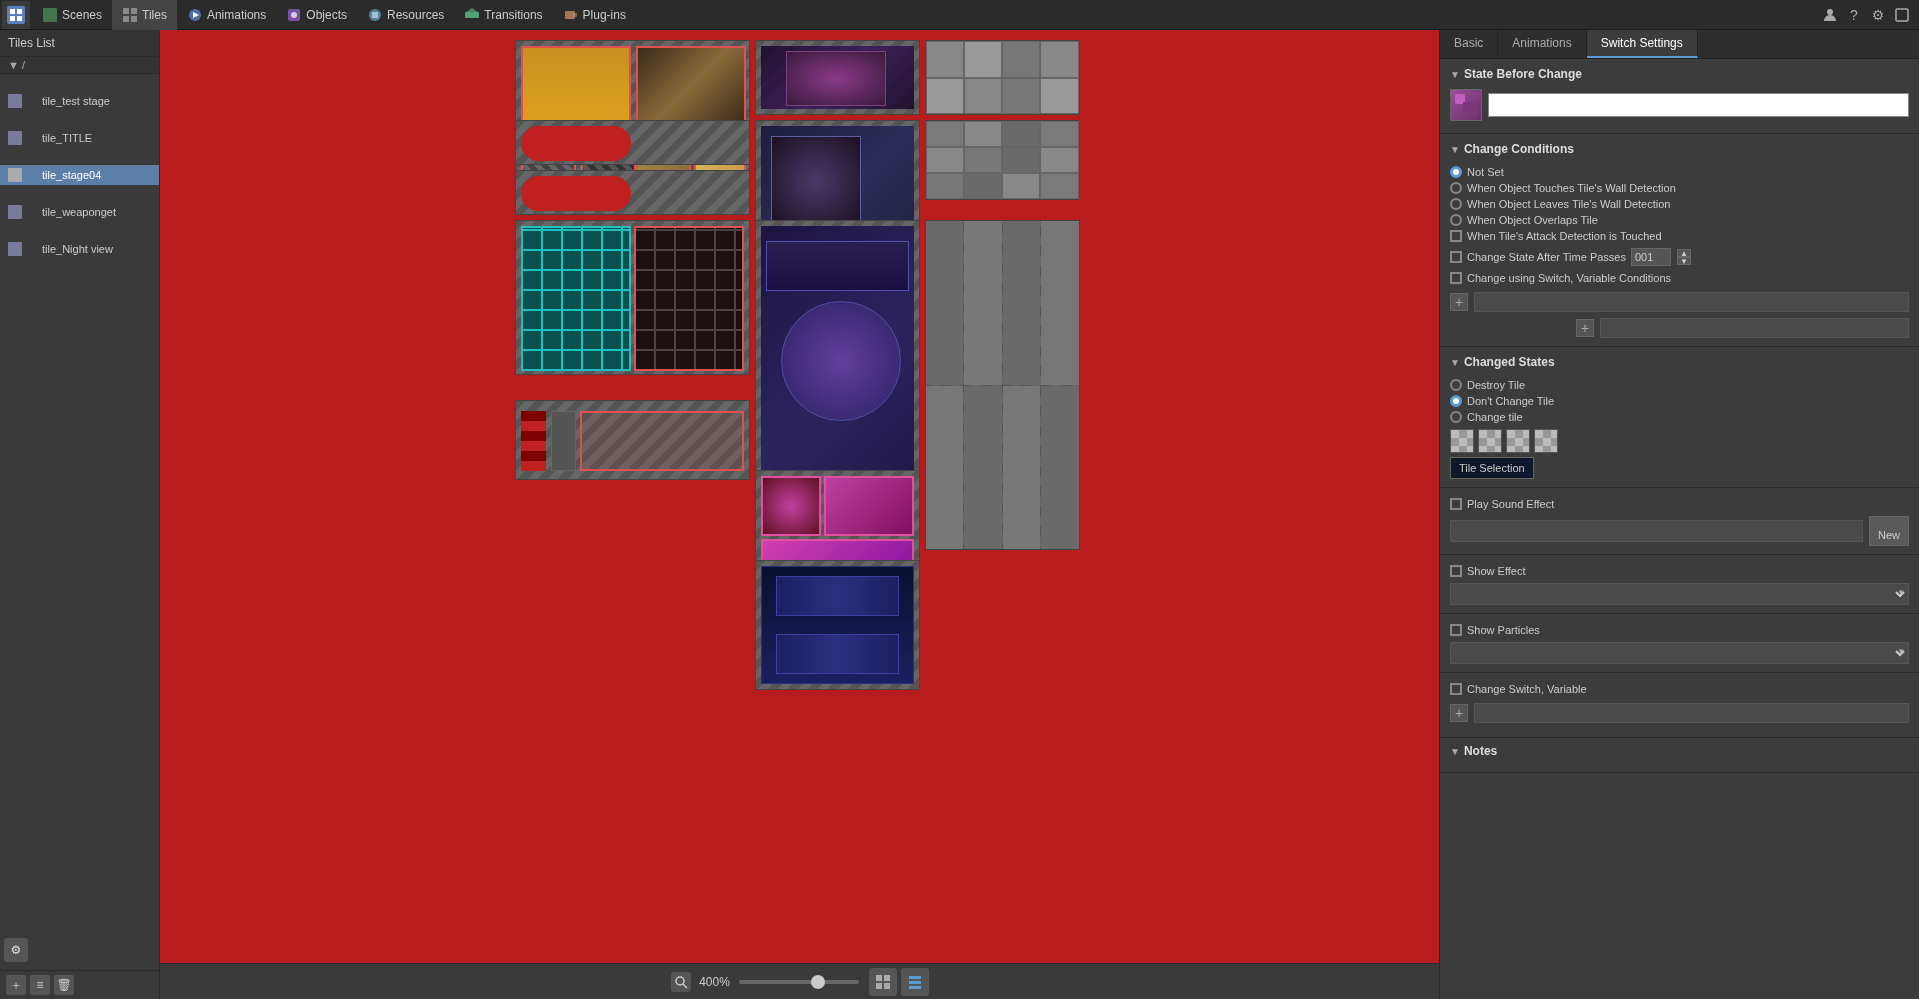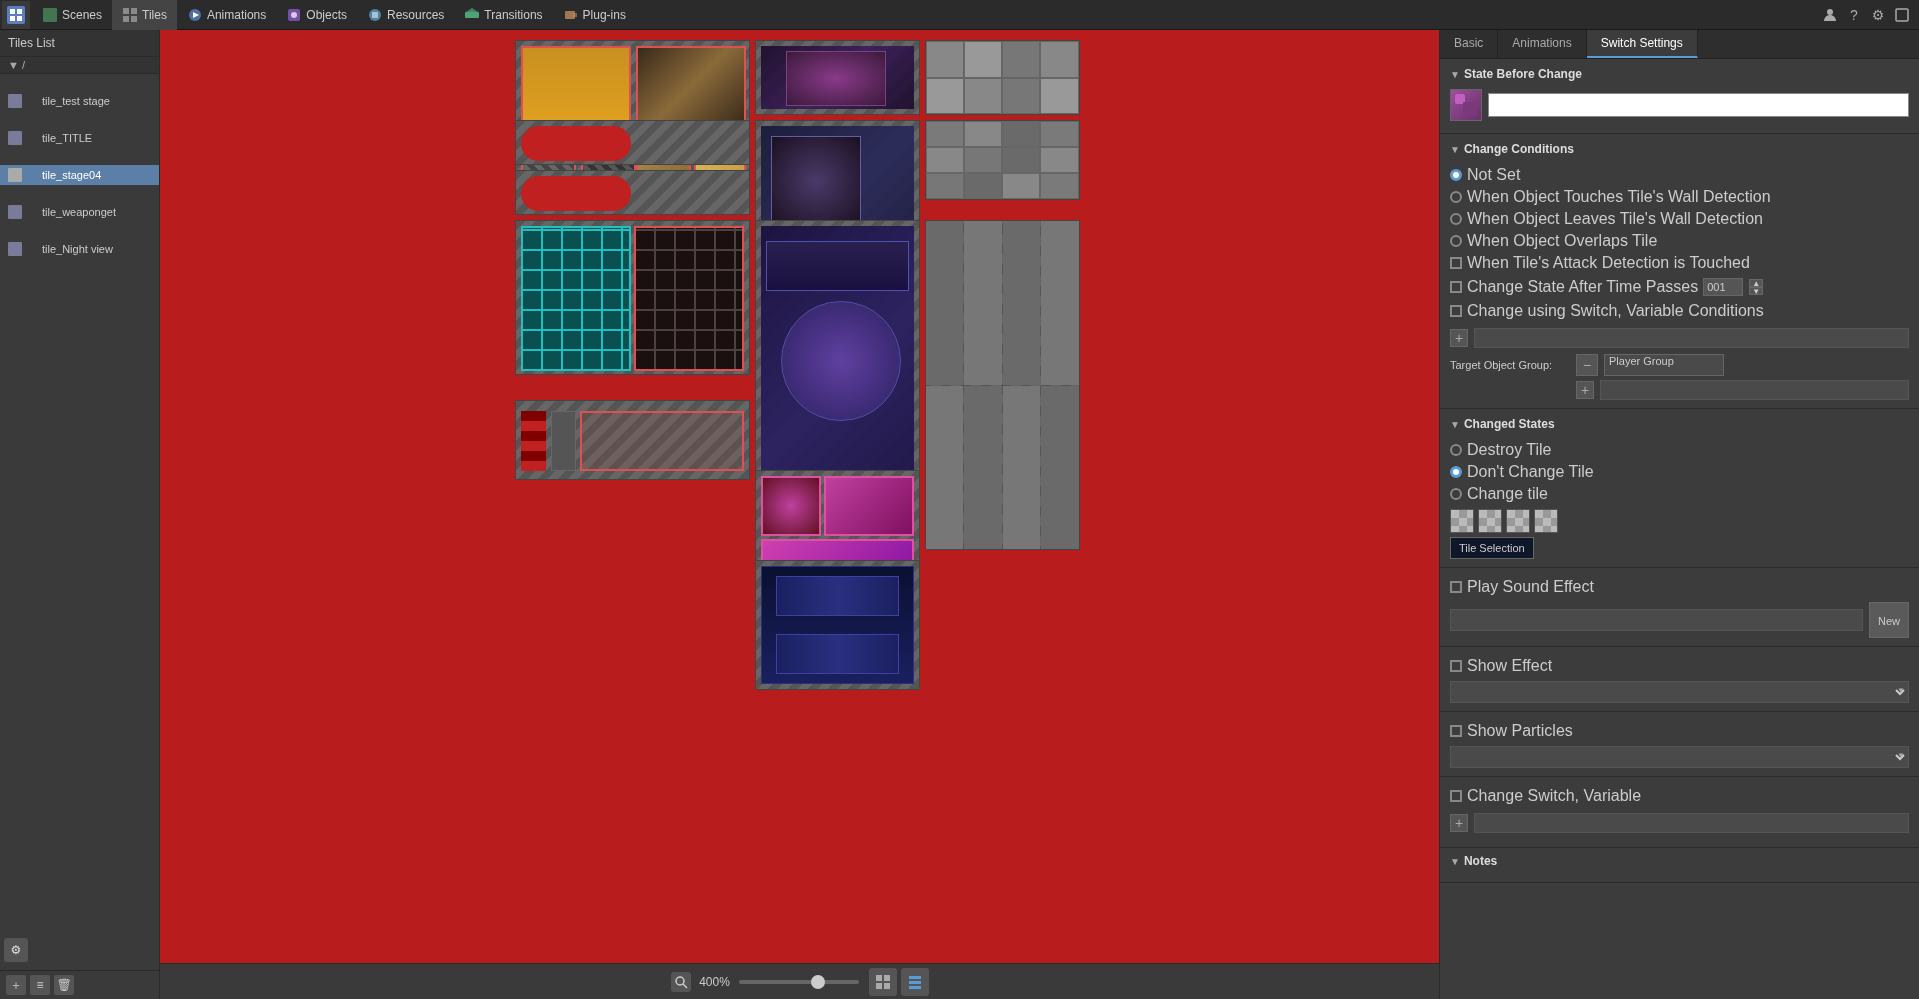--- a/index.html
+++ b/index.html
@@ -62,21 +62,21 @@
     .state-preview { display: flex; align-items: center; gap: 6px; margin-bottom: 4px; }
     .state-preview-img { width: 32px; height: 32px; background: #9b4f9b; border: 1px solid #666; flex-shrink: 0; }
     .state-preview-input { flex: 1; height: 24px; background: #fff; border: 1px solid #888; color: #000; padding: 0 4px; font-size: 11px; }
 
     
     .radio-item, .checkbox-item { display: flex; align-items: center; gap: 5px; padding: 2px 0; cursor: pointer; }
     .radio-circle { width: 12px; height: 12px; border-radius: 50%; border: 2px solid #888; background: #3c3c3c; flex-shrink: 0; }
     .radio-circle.checked { background: #5b9bd5; border-color: #5b9bd5; }
     .radio-circle.checked::after { content: ''; display: block; width: 6px; height: 6px; border-radius: 50%; background: white; margin: 1px; }
     .checkbox-box { width: 12px; height: 12px; border: 2px solid #888; background: #3c3c3c; flex-shrink: 0; }
-    .item-label { font-size: 16px; color: #ccc; }
+    .item-label { font-size: 11px; color: #ccc; }
 
     
     .inline-control { display: flex; align-items: center; gap: 6px; margin: 2px 0; }
     .time-input { width: 40px; height: 18px; background: #555; border: 1px solid #666; color: #ccc; font-size: 11px; padding: 0 3px; }
     .spinner-arrows { display: flex; flex-direction: column; }
     .spinner-arrow { width: 14px; height: 8px; background: #555; border: 1px solid #666; display: flex; align-items: center; justify-content: center; cursor: pointer; font-size: 8px; color: #ccc; }
 
     
     .plus-row { display: flex; align-items: center; gap: 6px; margin: 6px 0; }
     .plus-btn { width: 18px; height: 18px; background: #555; border: 1px solid #666; display: flex; align-items: center; justify-content: center; cursor: pointer; font-size: 14px; color: #aaa; flex-shrink: 0; }
@@ -90,21 +90,21 @@
     .group-plus-row { display: flex; align-items: center; gap: 6px; margin: 4px 0 0 126px; }
 
     
     .tile-preview-area { display: flex; gap: 4px; margin: 4px 0; }
     .tile-preview-cell { width: 24px; height: 24px; background: #666; border: 1px solid #555; }
     .tile-sel-btn { height: 22px; background: #0f172a; border: 1px solid #666; color: #ccc; font-size: 11px; padding: 0 8px; cursor: pointer; }
 
     
     .sound-row { display: flex; align-items: center; gap: 6px; margin-top: 4px; }
     .sound-input { flex: 1; height: 22px; background: #4a4a4a; border: 1px solid #555; color: #ccc; font-size: 11px; padding: 0 4px; }
-    .new-btn { height: 36px; background: #5a5a5a; border: 1px solid #666; color: #ccc; font-size: 11px; padding: 12px 8px; cursor: pointer; }
+    .new-btn { height: 30px; background: #5a5a5a; border: 1px solid #666; color: #ccc; font-size: 11px; padding: 12px 8px; cursor: pointer; }
 
     
     .dropdown-select { width: 100%; height: 22px; background: #4a4a4a; border: 1px solid #555; color: #ccc; font-size: 11px; padding: 0 4px; margin-top: 4px; cursor: pointer; }
     .dropdown-arrow { position: relative; }
     .dropdown-arrow::after { content: '▼'; position: absolute; right: 4px; top: 50%; transform: translateY(-50%); font-size: 8px; color: #aaa; pointer-events: none; }
 
     
     .checker { background-image: repeating-conic-gradient(#999 0% 25%, #bbb 0% 50%); background-size: 16px 16px; }
 
     
@@ -443,27 +443,20 @@
       <div class="checkbox-item">
         <div class="checkbox-box"></div>
         <span class="item-label">Change using Switch, Variable Conditions</span>
       </div>
 
       <div class="plus-row">
         <div class="plus-btn">+</div>
         <input type="text" class="plus-input" style="">
       </div>
 
-      <div class="group-row">
-        <span class="group-label">Target Object Group:</span>
-        <div class="group-minus-btn">−</div>
-        <div class="group-select">
-          <span>Player Group</span>
-        </div>
-      </div>
       <div class="group-plus-row">
         <div class="plus-btn">+</div>
         <input type="text" class="plus-input" style="">
       </div>
     </div>
 
     <div class="panel-section">
       <div class="section-header">
         <span class="section-toggle">▼</span>
         <span class="section-title">Changed States</span>

